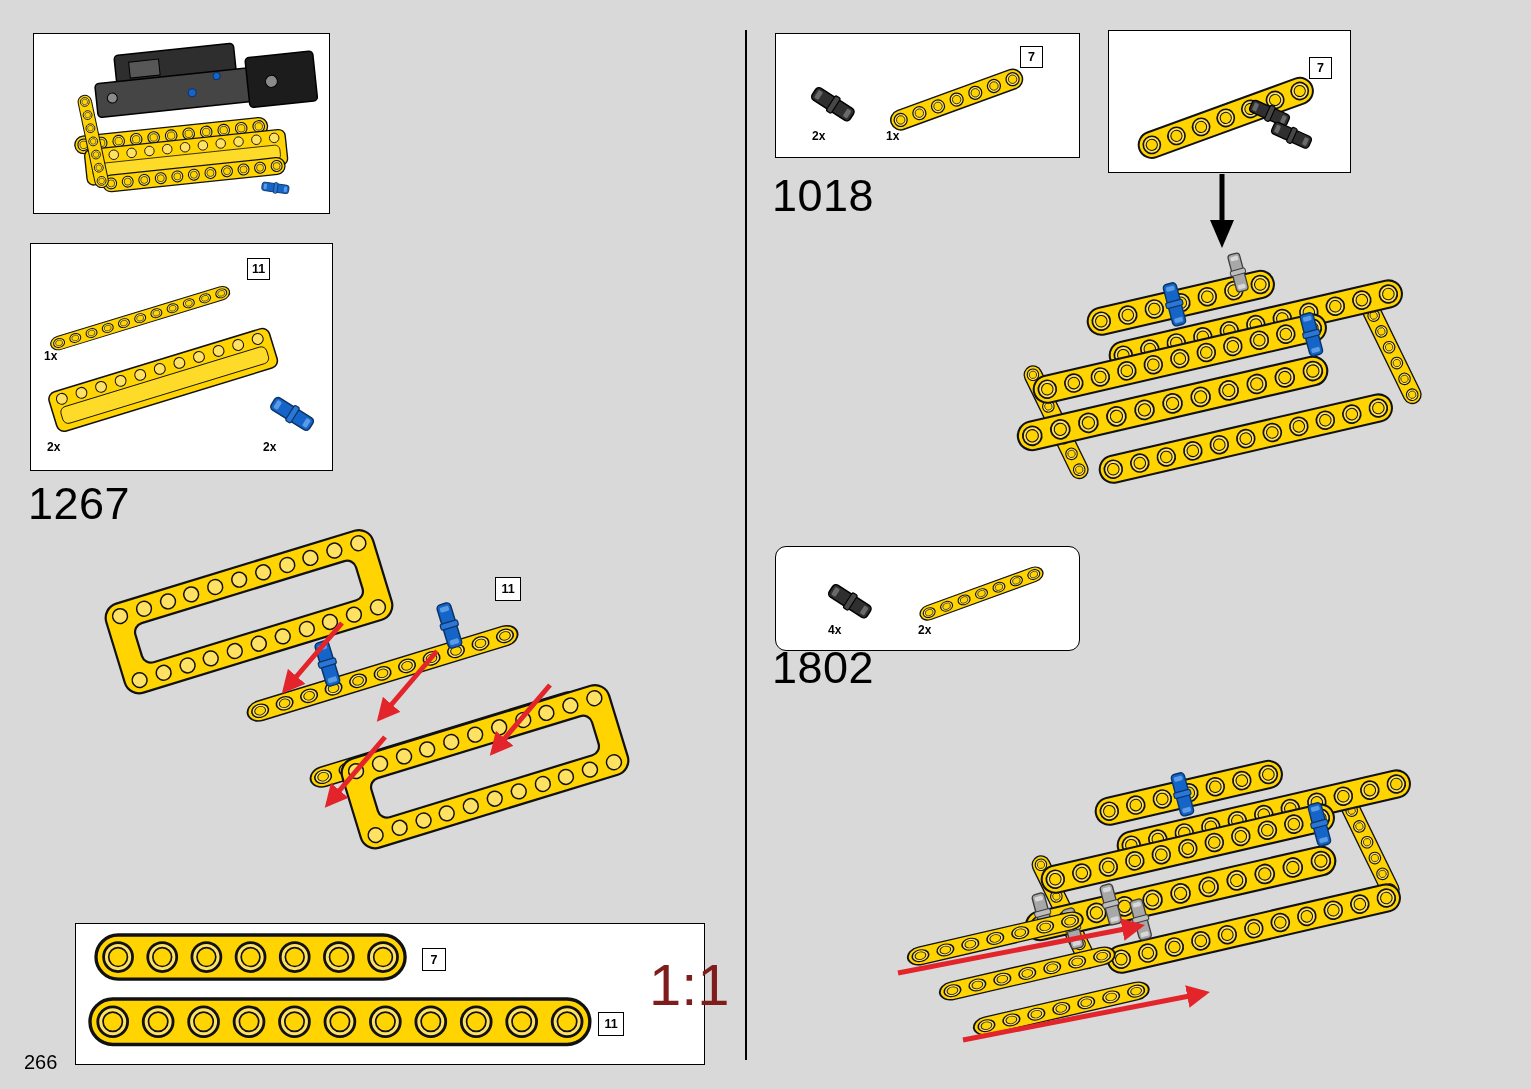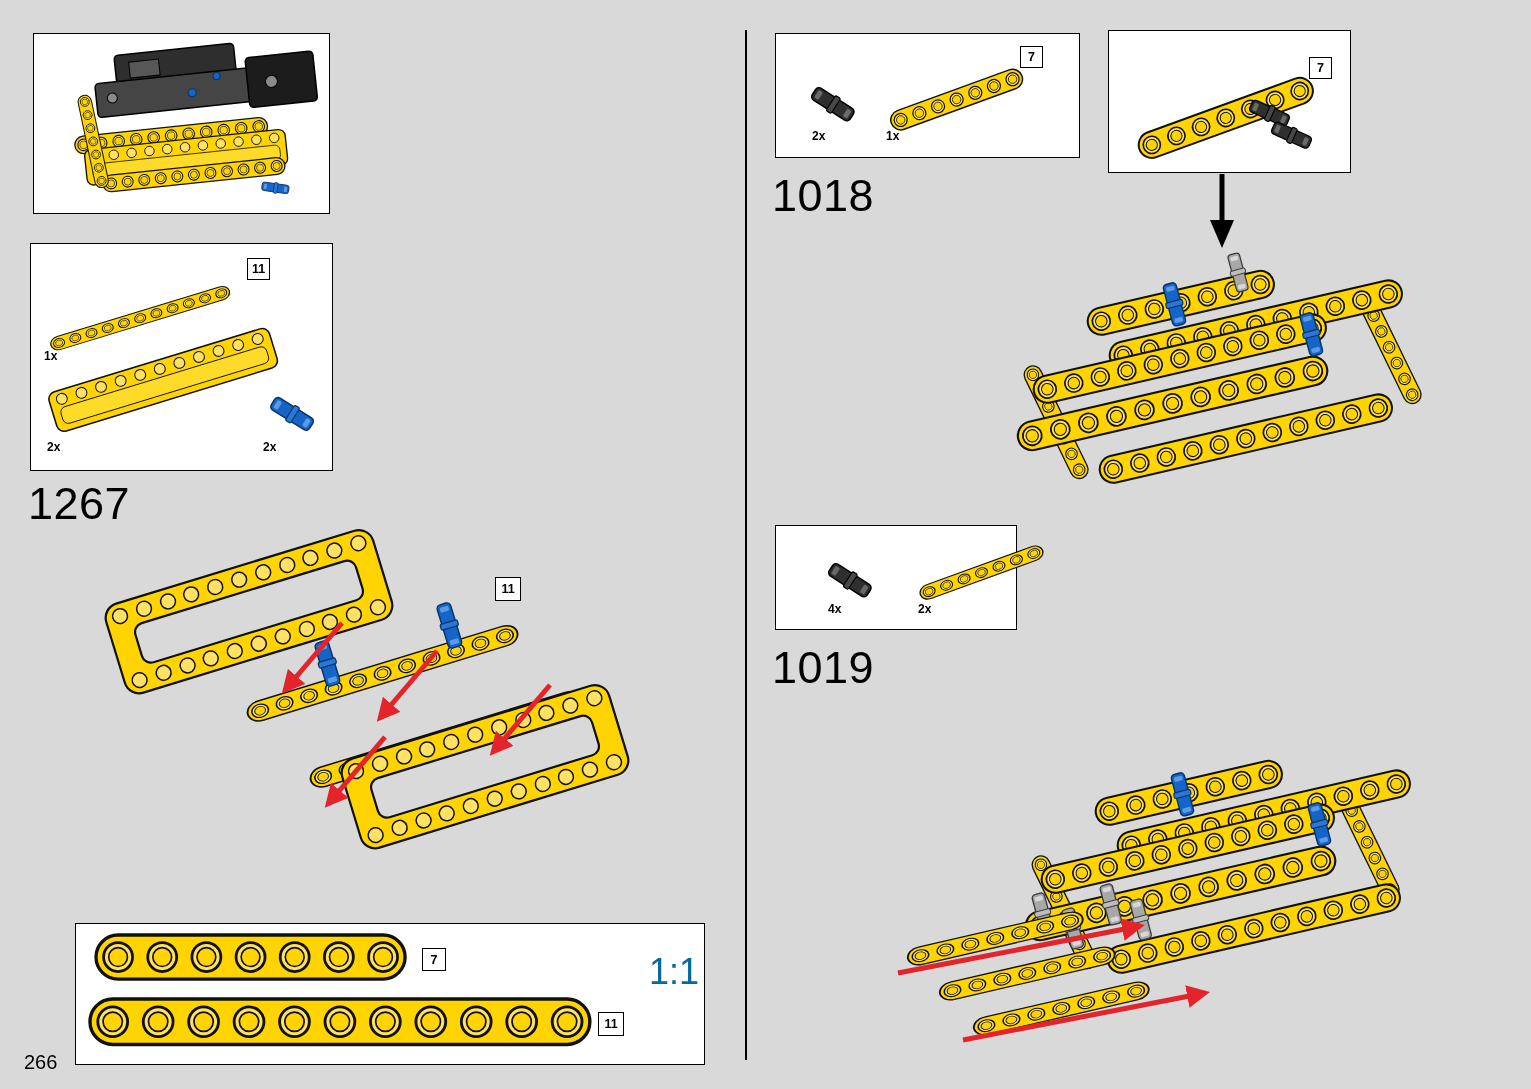--- a/index.html
+++ b/index.html
@@ -3,21 +3,21 @@
 <meta charset="utf-8">
 <style>
   * { margin:0; padding:0; box-sizing:border-box; }
   html,body { background:#d9d9d9; font-family:"Liberation Sans", sans-serif; }
   #page { position:relative; width:1531px; height:1089px; background:#d9d9d9; overflow:hidden; }
   .box { position:absolute; background:#fff; border:1.6px solid #000; }
   .badge { position:absolute; background:#fff; border:1.6px solid #000; display:flex; align-items:center; justify-content:center;
            font-weight:bold; font-size:12.5px; color:#000; z-index:6; }
   .qty { position:absolute; font-size:12px; font-weight:bold; color:#000; z-index:5; }
   .step-num { position:absolute; font-size:45px; color:#000; letter-spacing:0.5px; }
-  .scale-label { position:absolute; font-size:36px; color:#0369a1; }
+  .scale-label { position:absolute; font-size:58px; color:#7f1d1d; }
   .page-num { position:absolute; font-size:20px; color:#000;margin-top:13px; }
   .divider { position:absolute; background:#000; }
   svg.layer { position:absolute; overflow:visible; }
 </style>
 </head>
 <body>
 
 <div id="page">
 
   <svg width="0" height="0" style="position:absolute">
@@ -271,34 +271,34 @@
     </g>
     <g>
       <use href="#pinB" transform="translate(195,82) rotate(-105) scale(0.95)"></use>
       <use href="#pinB" transform="translate(332,112) rotate(-105) scale(0.95)"></use>
     </g>
     <g>
       <use href="#pinG" transform="translate(258,48) rotate(-105) scale(0.85)"></use>
     </g>
   </svg>
 
-  <div class="box" style="left:775px; top:525px; width:242px; height:105px;">
+  <div class="box" style="left:775px; top:546px; width:305px; height:105px;border-radius:11px;">
     <svg class="layer" width="305" height="105" style="left:0;top:0">
       <g>
         <use href="#pinK" transform="translate(55,42) rotate(33)"></use>
       </g>
       <g>
         <use href="#beam7" transform="translate(142,62) rotate(-20) scale(0.58,0.45)"></use>
       </g>
     </svg>
     <div class="qty" style="left:52px; top:76px;">4x</div>
     <div class="qty" style="left:142px; top:76px;">2x</div>
   </div>
 
-  <div class="step-num" style="left:772px; top:642px;">1019</div>
+  <div class="step-num" style="left:772px; top:642px;">1802</div>
 
   <svg class="layer" width="535" height="335" style="left:878px; top:728px;">
     <g>
       <use href="#beam7" transform="translate(167,125) rotate(64) scale(0.55)"></use>
       <use href="#beam7" transform="translate(470,55) rotate(64) scale(0.55)"></use>
     </g>
     <g>
       <use href="#beam7" transform="translate(215,73) rotate(-13) scale(0.85)"></use>
       <use href="#beam11" transform="translate(237,107) rotate(-13) scale(0.85)"></use>
       <use href="#beam11" transform="translate(161,141) rotate(-13) scale(0.85)"></use>

